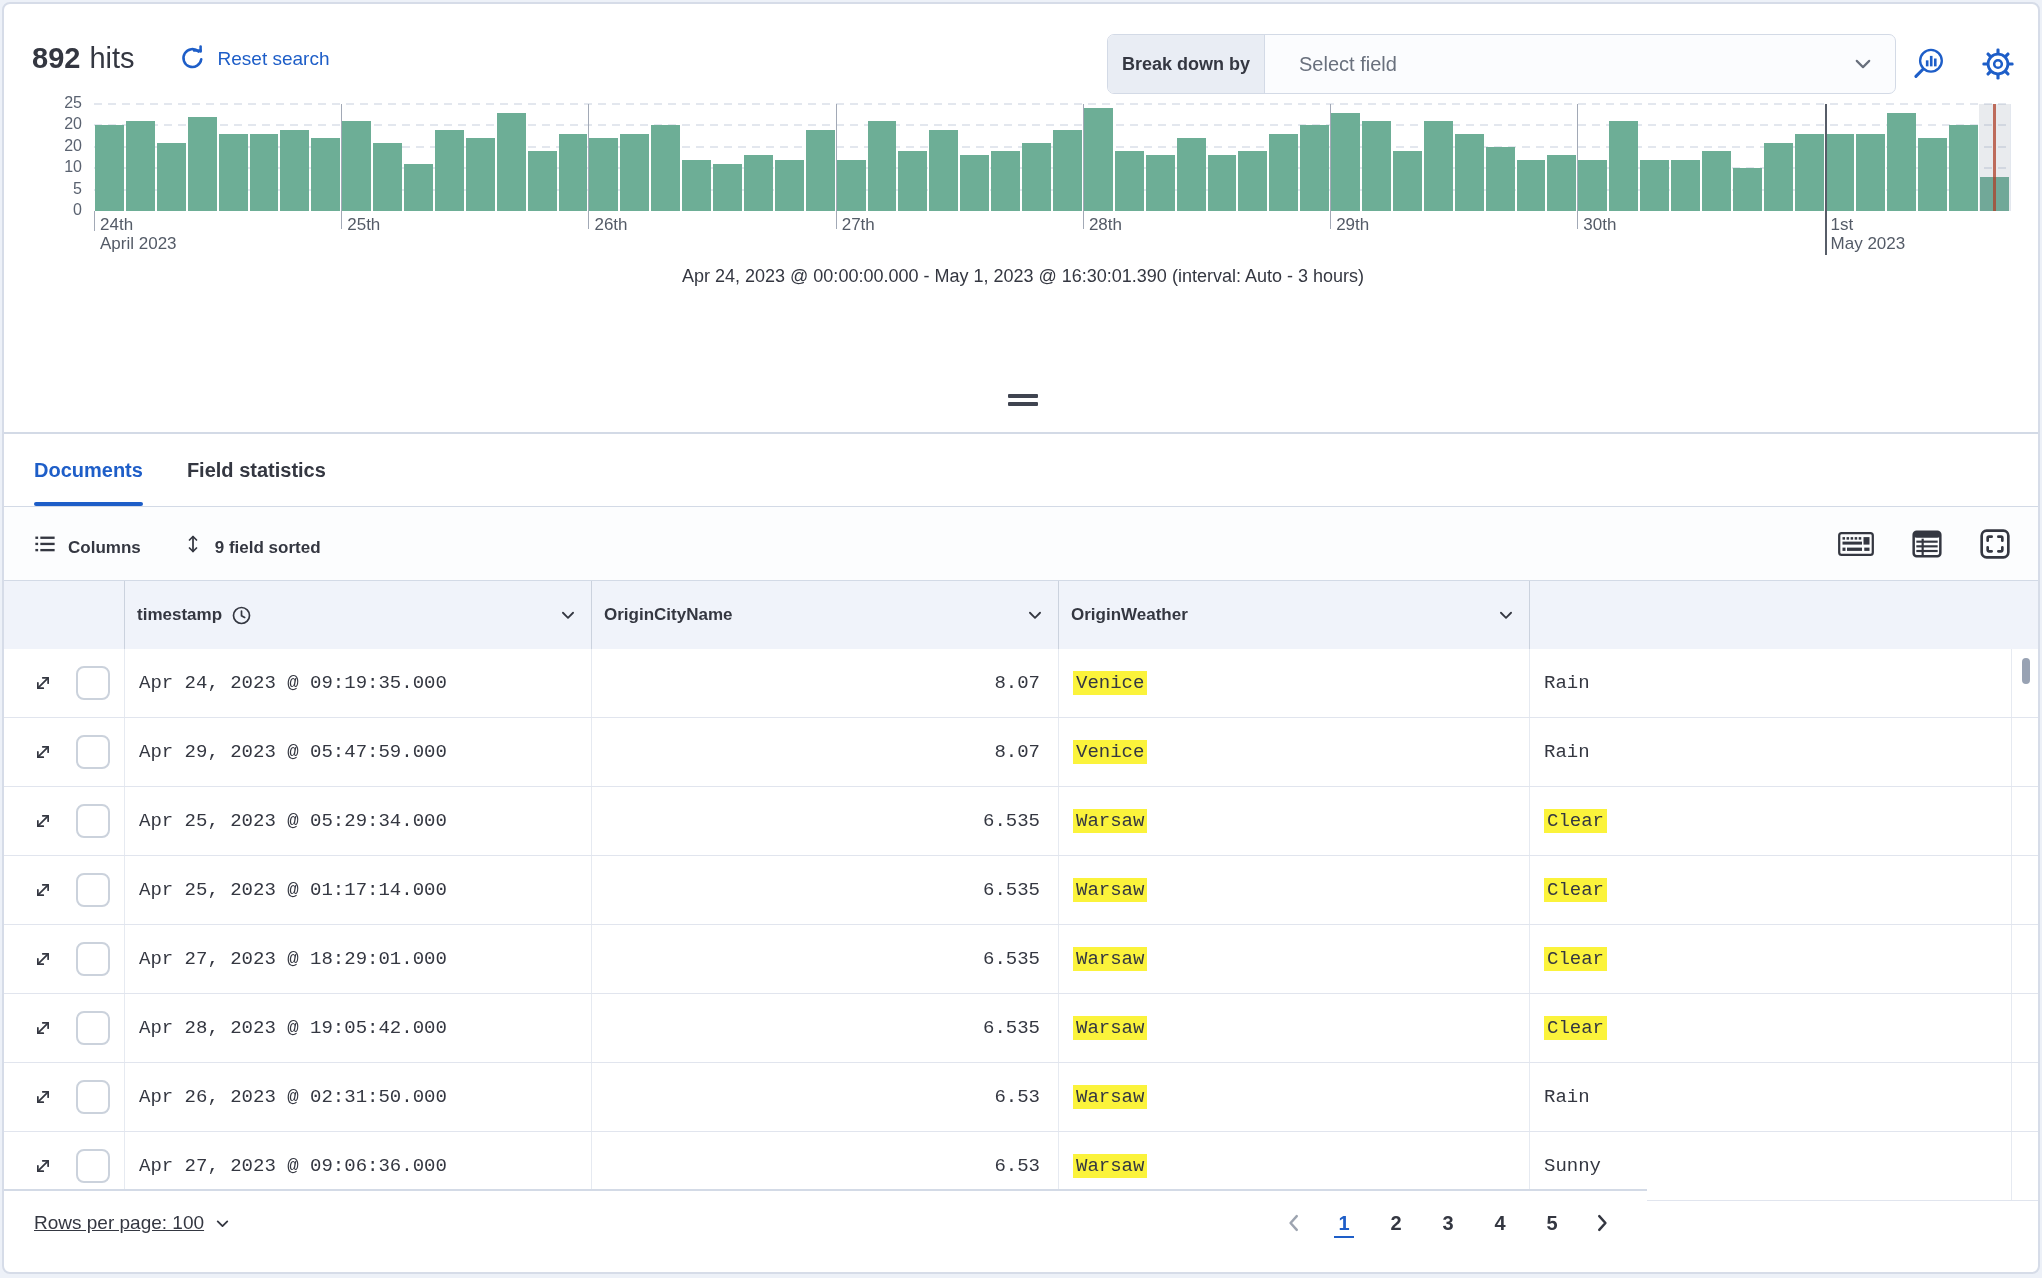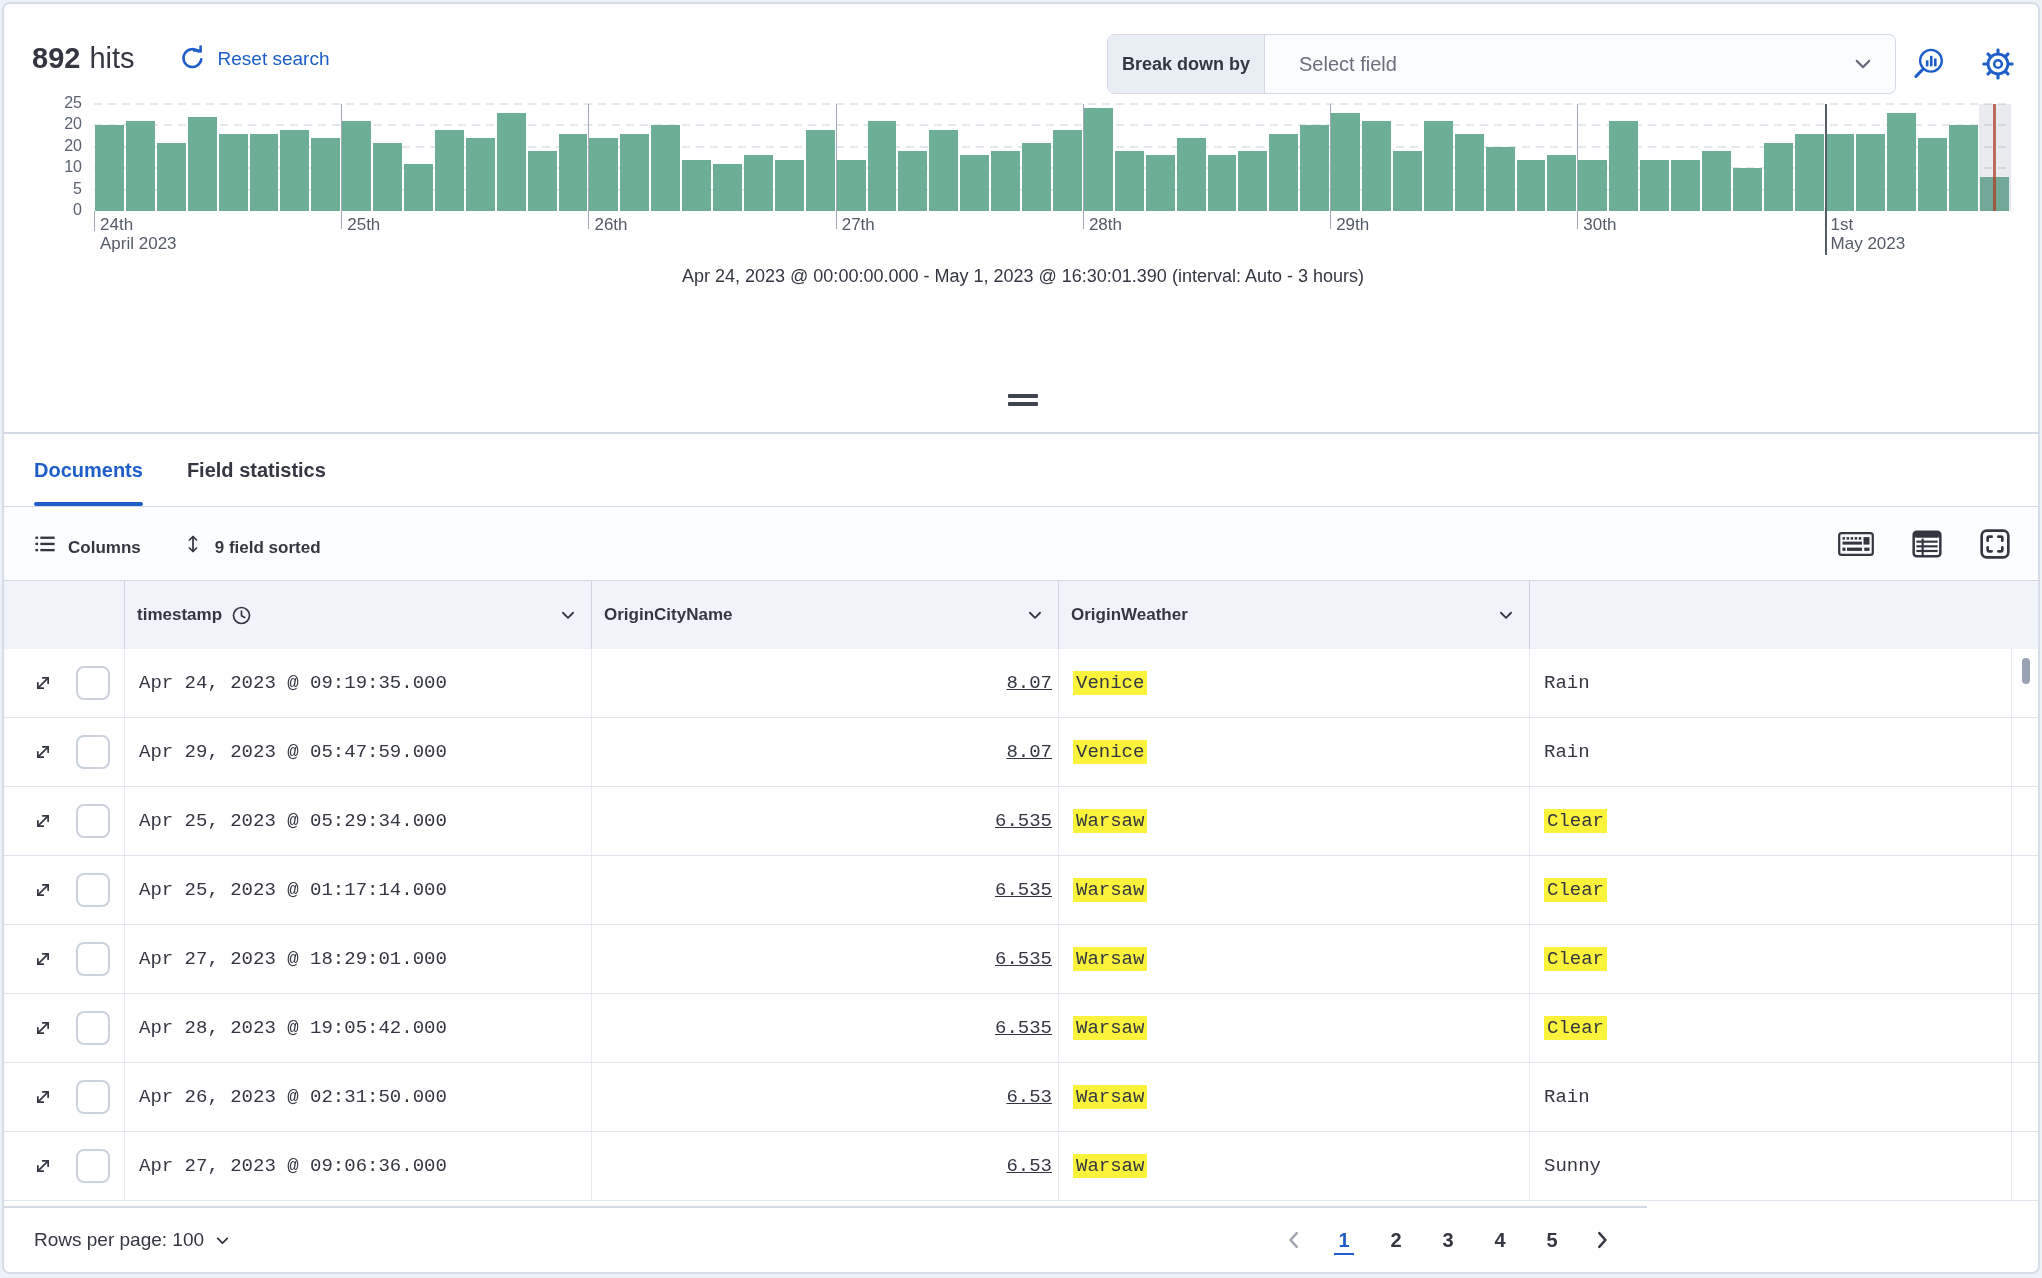--- a/index.html
+++ b/index.html
@@ -59,30 +59,30 @@
   .grid-header{display:grid;grid-template-columns:121px 467px 467px 471px 482px 30px;background:#F0F3FA;border-top:1px solid #D3DAE6;border-bottom:1px solid #C9D0DC;height:68px;}
   .gh-cell{display:flex;align-items:center;padding:0 10px 0 12px;border-right:1px solid #CBD2DE;font-size:17px;font-weight:700;color:#343741;position:relative;cursor:pointer;}
   .gh-cell:last-child{border-right:none;cursor:default;}
   .gh-cell .chev{position:absolute;right:14px;display:flex;}
   .gh-cell .hicon{margin-left:9px;display:flex;}
   .gh-cell .licon{margin-right:10px;display:flex;}
   .rows{position:absolute;top:69px;left:0;width:2038px;height:567px;overflow:hidden;}
   .grow{display:grid;grid-template-columns:121px 467px 467px 471px 482px 30px;height:68px;border-bottom:1px solid #E1E5EE;background:#fff;}
   .gcell{display:flex;align-items:center;padding:0 14px;border-right:1px solid #E6EAF1;font-family:"Liberation Mono",monospace;font-size:19px;color:#343741;overflow:hidden;white-space:nowrap;}
   .gcell.ctrl{font-family:"Liberation Sans",sans-serif;justify-content:flex-start;gap:22px;padding-left:28px;}
-  .gcell.score{justify-content:flex-end;padding-right:6px;text-decoration:underline;}
+  .gcell.score{justify-content:flex-end;padding-right:18px;}
   .gcell.gutter{border-right:none;}
   mark{background:var(--hl);color:#343741;padding:1px 3px;}
   .nohl mark{background:transparent;padding:0;}
   .checkbox{width:30px;height:30px;border:2px solid #CBD2DC;border-radius:8px;background:#fff;cursor:pointer;flex:0 0 auto;}
   .expand-btn{display:flex;cursor:pointer;}
   .scroll-thumb{position:absolute;right:12px;top:8px;width:8px;height:26px;border-radius:4px;background:#98A2B3;}
 
   
-  .footer{position:absolute;left:0;bottom:0;width:1643px;height:64px;background:#fff;border-top:2px solid #D3DAE6;display:flex;align-items:center;}
+  .footer{position:absolute;left:0;bottom:17px;width:1643px;height:64px;background:#fff;border-top:2px solid #D3DAE6;display:flex;align-items:center;text-decoration:underline;}
   .rpp{display:flex;align-items:center;margin-left:30px;cursor:pointer;}
   .rpp-label{font-size:19px;color:#343741;margin-right:10px;}
   .pagination{position:absolute;right:28px;display:flex;align-items:center;gap:14px;}
   .page-num{font-size:20px;font-weight:600;color:#343741;min-width:38px;height:38px;display:flex;align-items:center;justify-content:center;cursor:pointer;border-radius:5px;}
   .page-num.active{color:var(--accent);position:relative;}
   .page-num.active::after{content:"";position:absolute;left:9px;right:9px;bottom:4px;height:2px;background:var(--accent);}
   .pag-chev{display:flex;cursor:pointer;padding:0 6px;}
 </style>
 </head>
 <body>

